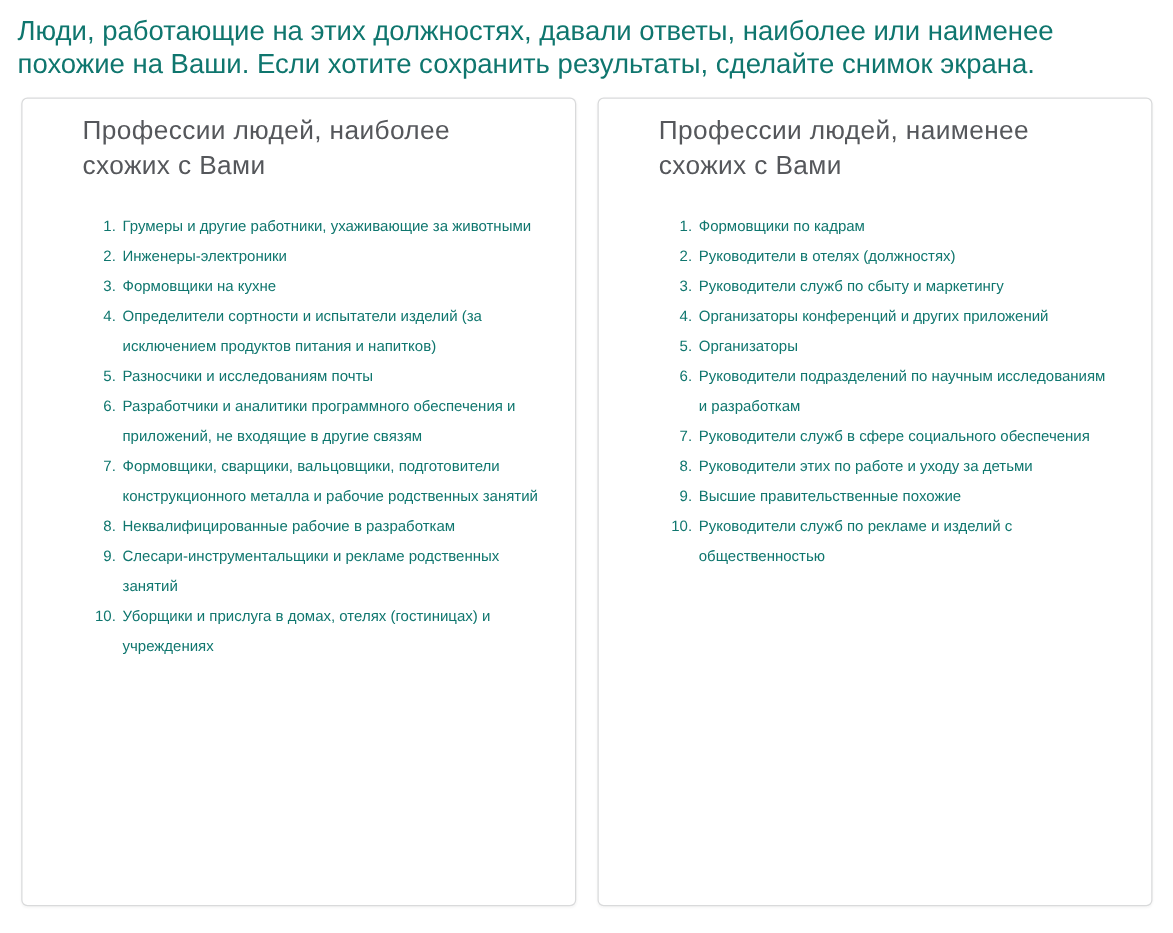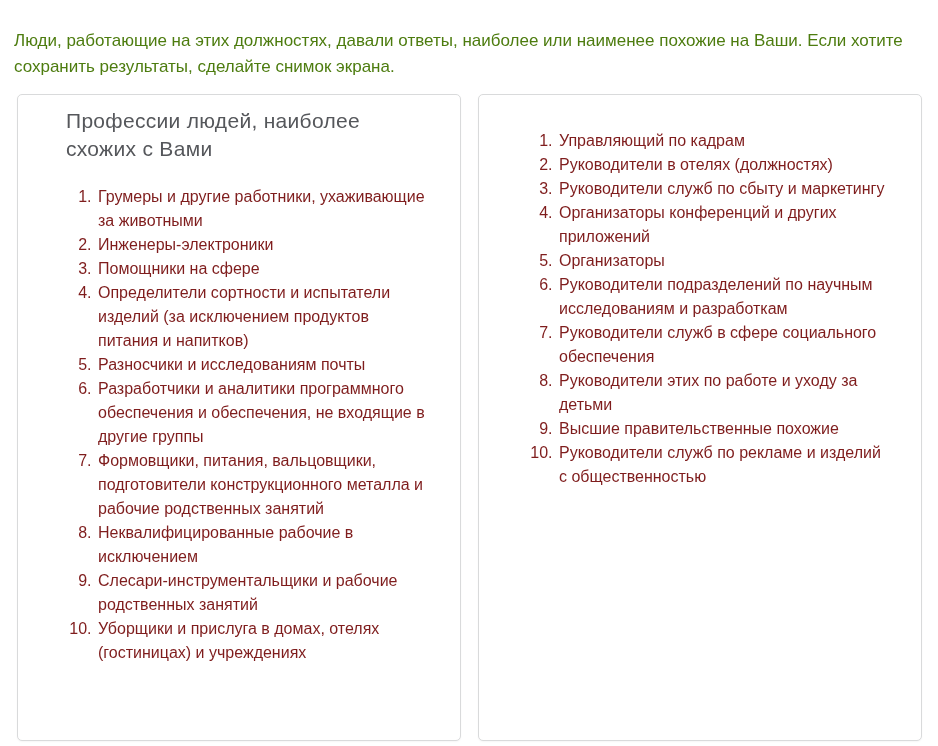--- a/index.html
+++ b/index.html
@@ -12,25 +12,25 @@
     height: 746px;
     font-family: "Liberation Sans", sans-serif;
     overflow: hidden;
   }
   .page {
     width: 938px;
     height: 746px;
     box-sizing: border-box;
   }
   .intro {
-    margin: 28px 20px 14px 14px;
+    margin: 12px 20px 14px 14px;
     width: 902px;
-    font-size: 17px;
+    font-size: 22px;
     line-height: 26px;
-    color: #4d7c0f;
+    color: #0f766e;
   }
   .panels {
     display: flex;
     gap: 17px;
     padding: 0 16px 0 17px;
     align-items: center;
   }
   .panel {
     box-sizing: border-box;
     width: 444px;
@@ -45,56 +45,57 @@
     margin: 0;
     font-size: 21px;
     line-height: 28px;
     font-weight: 500;
     letter-spacing: 0.3px;
     color: #55575b;
   }
   .occupation-list {
     margin: 22px 0 16px 0;
     padding: 0 0 0 30px;
-    font-size: 16px;
+    font-size: 12px;
     line-height: 24px;
-    color: #7f1d1d;
+    color: #0f766e;
   }
   .occupation-list li {
     padding-left: 2px;
   }
 </style>
 </head>
 <body>
 
 <main class="page">
 
   <p class="intro">Люди, работающие на этих должностях, давали ответы, наиболее или наименее похожие на Ваши. Если хотите сохранить результаты, сделайте снимок экрана.</p>
 
   <div class="panels">
 
     <section class="panel">
       <h2 class="panel-title">Профессии людей, наиболее схожих с Вами</h2>
       <ol class="occupation-list">
         <li>Грумеры и другие работники, ухаживающие за животными</li>
         <li>Инженеры-электроники</li>
-        <li>Помощники на сфере</li>
+        <li>Формовщики на кухне</li>
         <li>Определители сортности и испытатели изделий (за исключением продуктов питания и напитков)</li>
         <li>Разносчики и исследованиям почты</li>
-        <li>Разработчики и аналитики программного обеспечения и обеспечения, не входящие в другие группы</li>
-        <li>Формовщики, питания, вальцовщики, подготовители конструкционного металла и рабочие родственных занятий</li>
-        <li>Неквалифицированные рабочие в исключением</li>
-        <li>Слесари-инструментальщики и рабочие родственных занятий</li>
+        <li>Разработчики и аналитики программного обеспечения и приложений, не входящие в другие связям</li>
+        <li>Формовщики, сварщики, вальцовщики, подготовители конструкционного металла и рабочие родственных занятий</li>
+        <li>Неквалифицированные рабочие в разработкам</li>
+        <li>Слесари-инструментальщики и рекламе родственных занятий</li>
         <li>Уборщики и прислуга в домах, отелях (гостиницах) и учреждениях</li>
       </ol>
     </section>
 
     <section class="panel">
+      <h2 class="panel-title">Профессии людей, наименее схожих с Вами</h2>
       <ol class="occupation-list">
-        <li>Управляющий по кадрам</li>
+        <li>Формовщики по кадрам</li>
         <li>Руководители в отелях (должностях)</li>
         <li>Руководители служб по сбыту и маркетингу</li>
         <li>Организаторы конференций и других приложений</li>
         <li>Организаторы</li>
         <li>Руководители подразделений по научным исследованиям и разработкам</li>
         <li>Руководители служб в сфере социального обеспечения</li>
         <li>Руководители этих по работе и уходу за детьми</li>
         <li>Высшие правительственные похожие</li>
         <li>Руководители служб по рекламе и изделий с общественностью</li>
       </ol>

